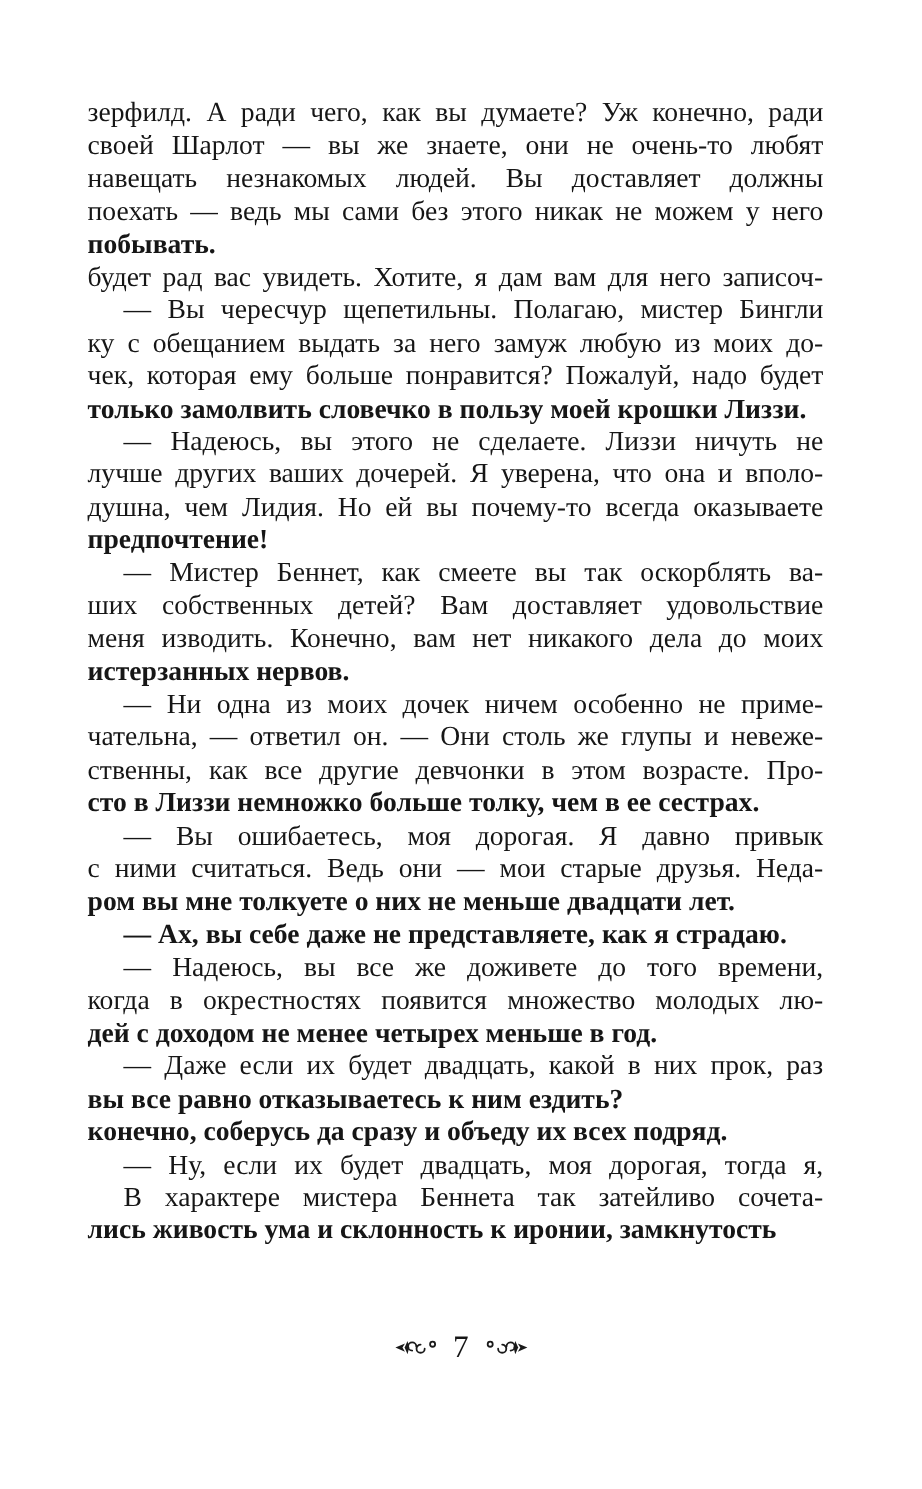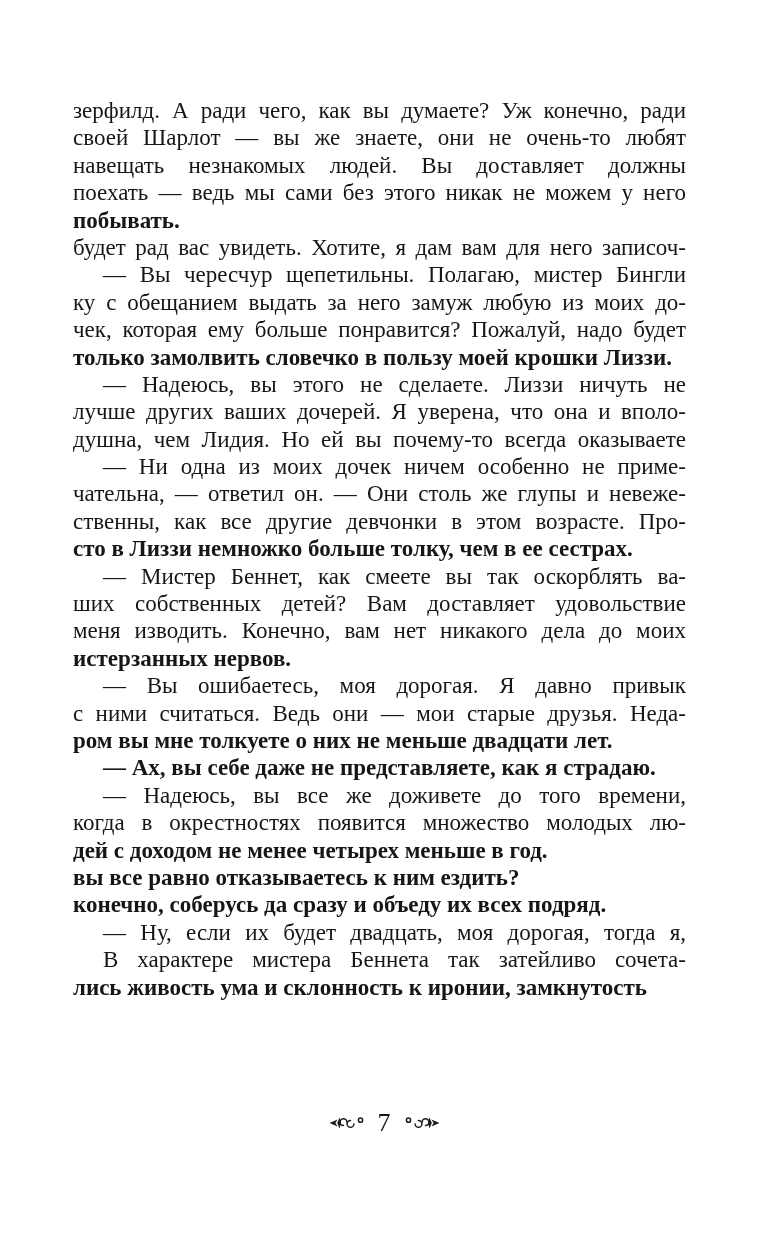--- a/index.html
+++ b/index.html
@@ -12,21 +12,21 @@
     width: 768px;
     height: 1241px;
     background: #ffffff;
     overflow: hidden;
     font-family: "Liberation Serif", "DejaVu Serif", serif;
     color: #161616;
   }
   .text-block {
     position: absolute;
     left: 73px;
-    top: 97px;
+    top: 80px;
     width: 613px;
   }
   .paragraph {
     margin: 0;
     padding: 0;
   }
   .line {
     font-size: 23px;
     line-height: 27.4px;
     height: 27.4px;
@@ -86,47 +86,49 @@
         <div class="line">будет рад вас увидеть. Хотите, я дам вам для него записоч-</div>
         <div class="line first-indent">— Вы чересчур щепетильны. Полагаю, мистер Бингли</div>
         <div class="line">ку с обещанием выдать за него замуж любую из моих до-</div>
         <div class="line">чек, которая ему больше понравится? Пожалуй, надо будет</div>
         <div class="line last">только замолвить словечко в пользу моей крошки Лиззи.</div>
       </div>
       <div class="paragraph">
         <div class="line first-indent">— Надеюсь, вы этого не сделаете. Лиззи ничуть не</div>
         <div class="line">лучше других ваших дочерей. Я уверена, что она и вполо-</div>
         <div class="line">душна, чем Лидия. Но ей вы почему-то всегда оказываете</div>
+        <div class="line last">предпочтение!</div>
+      </div>
+      <div class="paragraph">
+        <div class="line first-indent">— Мистер Беннет, как смеете вы так оскорблять ва-</div>
+        <div class="line">ших собственных детей? Вам доставляет удовольствие</div>
+        <div class="line">меня изводить. Конечно, вам нет никакого дела до моих</div>
+        <div class="line last">истерзанных нервов.</div>
       </div>
       <div class="paragraph">
         <div class="line first-indent">— Ни одна из моих дочек ничем особенно не приме-</div>
         <div class="line">чательна, — ответил он. — Они столь же глупы и невеже-</div>
         <div class="line">ственны, как все другие девчонки в этом возрасте. Про-</div>
         <div class="line last">сто в Лиззи немножко больше толку, чем в ее сестрах.</div>
-      </div>
-      <div class="paragraph">
-        <div class="line first-indent">— Мистер Беннет, как смеете вы так оскорблять ва-</div>
-        <div class="line">ших собственных детей? Вам доставляет удовольствие</div>
-        <div class="line">меня изводить. Конечно, вам нет никакого дела до моих</div>
-        <div class="line last">истерзанных нервов.</div>
       </div>
       <div class="paragraph">
         <div class="line first-indent">— Вы ошибаетесь, моя дорогая. Я давно привык</div>
         <div class="line">с ними считаться. Ведь они — мои старые друзья. Неда-</div>
         <div class="line last">ром вы мне толкуете о них не меньше двадцати лет.</div>
       </div>
       <div class="paragraph">
         <div class="line last first-indent">— Ах, вы себе даже не представляете, как я страдаю.</div>
       </div>
       <div class="paragraph">
         <div class="line first-indent">— Надеюсь, вы все же доживете до того времени,</div>
         <div class="line">когда в окрестностях появится множество молодых лю-</div>
         <div class="line last">дей с доходом не менее четырех меньше в год.</div>
       </div>
       <div class="paragraph">
+        <div class="line first-indent">— Даже если их будет двадцать, какой в них прок, раз</div>
         <div class="line last">вы все равно отказываетесь к ним ездить?</div>
       </div>
       <div class="paragraph">
         <div class="line last">конечно, соберусь да сразу и объеду их всех подряд.</div>
         <div class="line first-indent">— Ну, если их будет двадцать, моя дорогая, тогда я,</div>
       </div>
       <div class="paragraph">
         <div class="line first-indent">В характере мистера Беннета так затейливо сочета-</div>
         <div class="line last">лись живость ума и склонность к иронии, замкнутость</div>
       </div>

